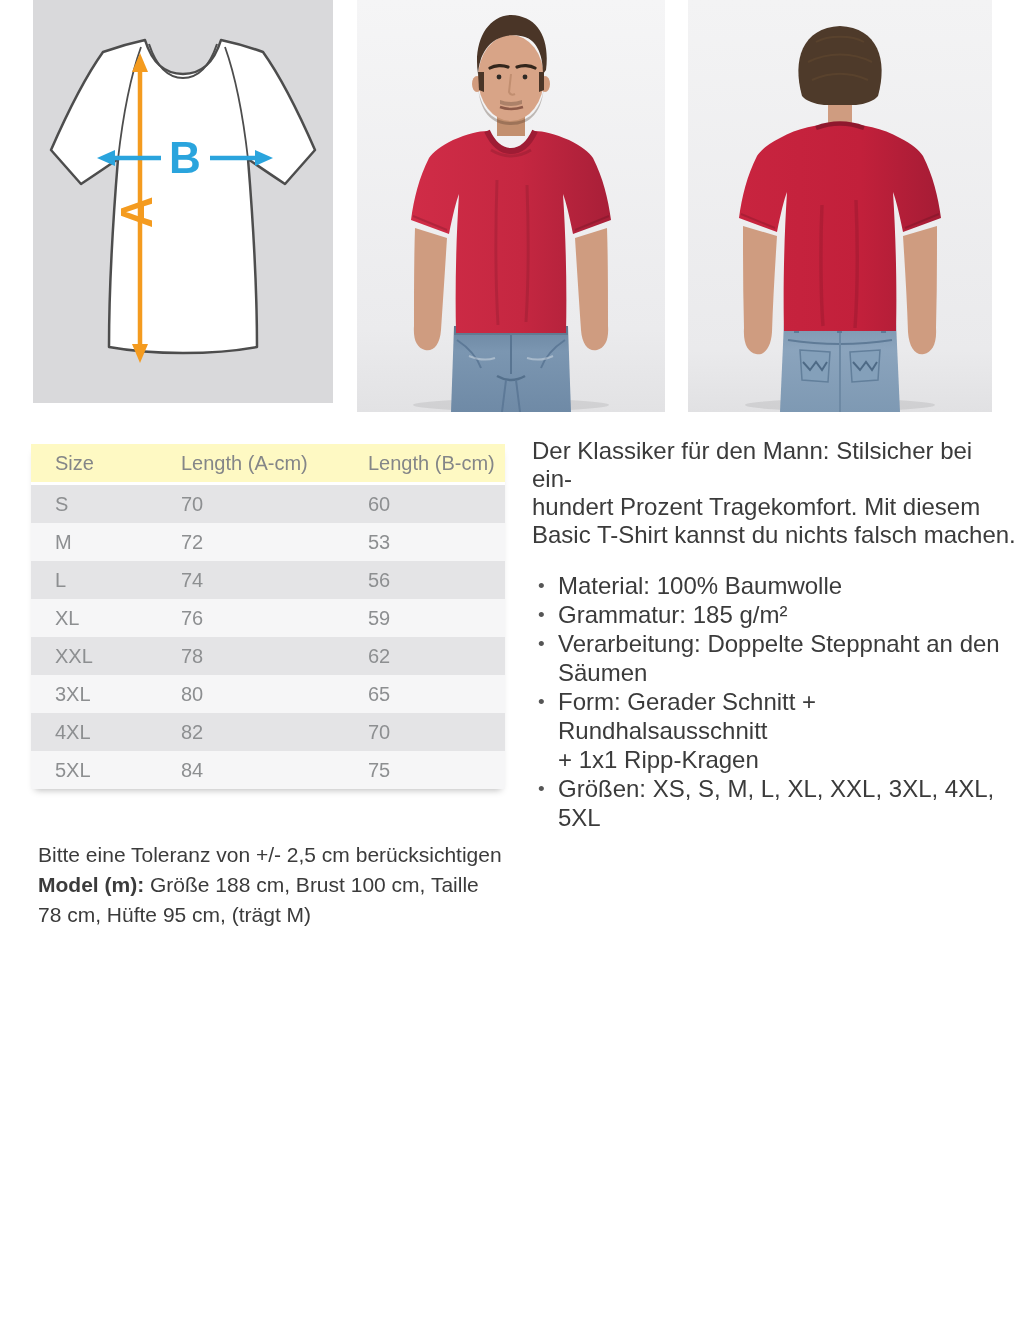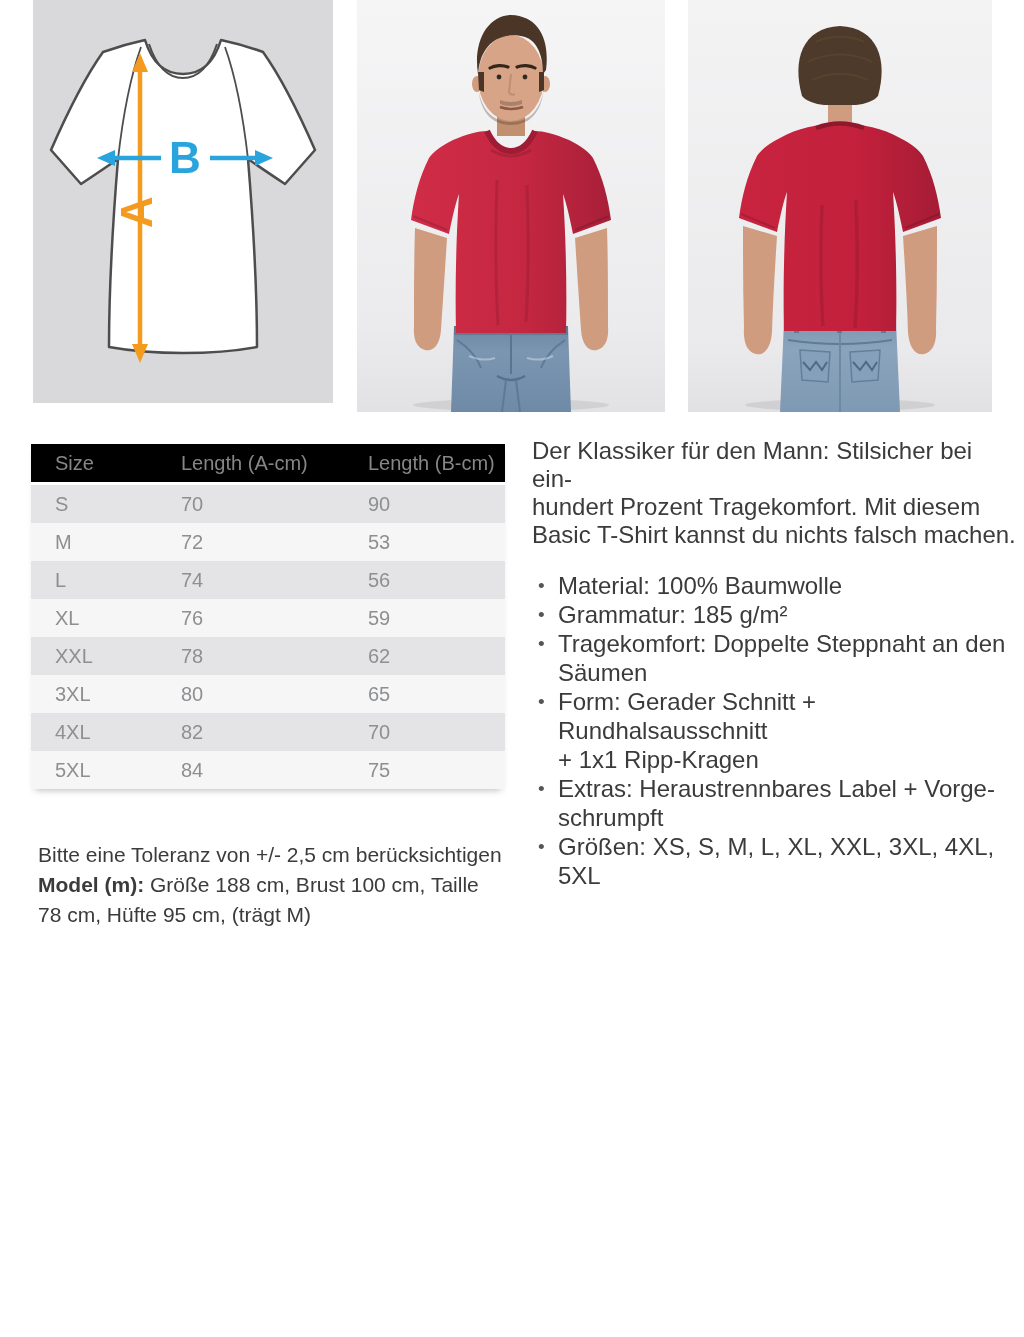--- a/index.html
+++ b/index.html
@@ -8,21 +8,21 @@
 
   
   .diagram{position:absolute;left:33px;top:0;width:300px;height:403px;}
   .photo-front{position:absolute;left:357px;top:0;width:308px;height:412px;}
   .photo-back{position:absolute;left:688px;top:0;width:304px;height:412px;}
   .diagram svg,.photo-front svg,.photo-back svg{display:block;width:100%;height:100%;}
 
   
   .size-table{position:absolute;left:31px;top:444px;width:474px;border-collapse:collapse;
               font-size:20px;box-shadow:0 5px 7px -4px rgba(0,0,0,0.28);}
-  .size-table th{background:#000000;color:#848688;font-weight:normal;text-align:left;
+  .size-table th{background:#fef9c3;color:#848688;font-weight:normal;text-align:left;
                  height:36px;border-bottom:3px solid #ffffff;}
   .size-table td{color:#8d8f91;height:36px;}
   .size-table th:first-child,.size-table td:first-child{padding-left:24px;}
   .size-table tbody tr:nth-child(odd){background:#e4e4e6;}
   .size-table tbody tr:nth-child(even){background:#f6f6f7;}
 
   
   .description{position:absolute;left:532px;top:437px;width:486px;color:#3b3b3b;
                font-size:24px;line-height:28px;}
   .description .intro{white-space:pre-line;}
@@ -207,21 +207,21 @@
       <tr>
         <th>Size</th>
         <th>Length (A-cm)</th>
         <th>Length (B-cm)</th>
       </tr>
     </thead>
     <tbody>
       <tr>
         <td>S</td>
         <td>70</td>
-        <td>90</td>
+        <td>60</td>
       </tr>
       <tr>
         <td>M</td>
         <td>72</td>
         <td>53</td>
       </tr>
       <tr>
         <td>L</td>
         <td>74</td>
         <td>56</td>
@@ -254,26 +254,24 @@
     </tbody>
   </table>
 
   <div class="description">
     <div class="intro">Der Klassiker für den Mann: Stilsicher bei ein-
 hundert Prozent Tragekomfort. Mit diesem
 Basic T-Shirt kannst du nichts falsch machen.</div>
     <ul>
       <li>Material: 100% Baumwolle</li>
       <li>Grammatur: 185 g/m²</li>
-      <li>Tragekomfort: Doppelte Steppnaht an den
+      <li>Verarbeitung: Doppelte Steppnaht an den
 Säumen</li>
       <li>Form: Gerader Schnitt + Rundhalsausschnitt
 + 1x1 Ripp-Kragen</li>
-      <li>Extras: Heraustrennbares Label + Vorge-
-schrumpft</li>
       <li>Größen: XS, S, M, L, XL, XXL, 3XL, 4XL, 5XL</li>
     </ul>
   </div>
 
   <div class="notes">
     <div>Bitte eine Toleranz von +/- 2,5 cm berücksichtigen</div>
     <div><span class="model-label">Model (m):</span><span class="model-details"> Größe 188 cm, Brust 100 cm, Taille
 78 cm, Hüfte 95 cm, (trägt M)</span></div>
   </div>
 

